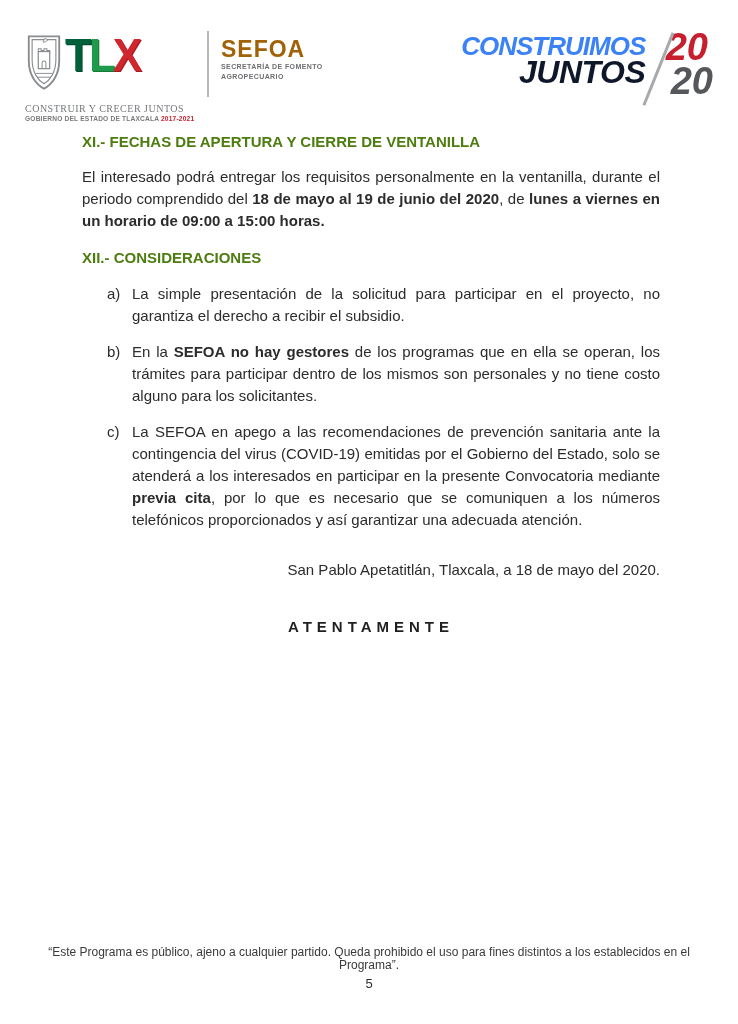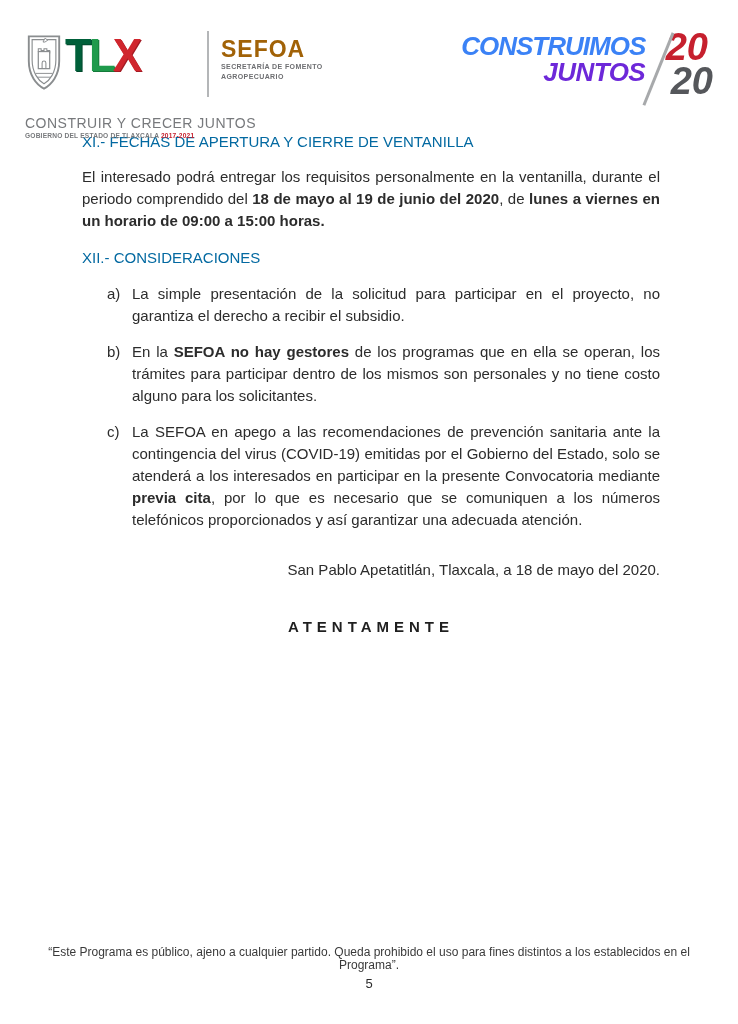--- a/index.html
+++ b/index.html
@@ -22,23 +22,23 @@
   .tlx-letters{
     font-weight:900;font-size:44px;line-height:52px;
     letter-spacing:-3px;margin-left:2px;transform:scaleY(1.04);
     transform-origin:top left;white-space:nowrap;
   }
   .lt{display:inline-block;}
   .lt.t{color:#00603a;text-shadow:1px 1px 0 #00492c;}
   .lt.l{color:#1f9a4c;text-shadow:1px 1px 0 #147a3a;}
   .lt.x{color:#d0262e;text-shadow:1px 1px 0 #a31b24;}
   .tagline1{
-    font-family:Liberation Sans, sans-serif;
-    font-size:14px;color:#77797c;letter-spacing:0.5px;
-    white-space:nowrap;margin-top:21px;
+    font-family:Liberation Serif, serif;
+    font-size:10px;color:#77797c;letter-spacing:0.5px;
+    white-space:nowrap;margin-top:9px;
   }
   .tagline2{
     font-size:6.6px;font-weight:700;color:#77797c;
     letter-spacing:0.2px;white-space:nowrap;margin-top:1px;
   }
   .tagline2 .years{color:#c6202e;}
   .hdr-divider{
     width:2px;height:66px;background:#b4b6b8;
     margin:3px 12px 0 14px;flex:0 0 auto;
   }
@@ -47,36 +47,36 @@
     font-size:23px;font-weight:700;color:#a16207;
     letter-spacing:1px;line-height:24px;
   }
   .sefoa-sub{
     font-size:7px;font-weight:700;color:#6d6e71;
     letter-spacing:0.4px;line-height:9px;margin-top:1px;
   }
   .slogan{margin-left:auto;display:flex;align-items:flex-start;padding-top:2px;}
   .slogan-text{text-align:right;font-style:italic;font-weight:700;line-height:26px;padding-top:3px;}
   .sl1{font-size:26px;color:#3b82f6;letter-spacing:-1px;}
-  .sl2{font-size:26px;color:#6d28d9;letter-spacing:-0.5px;}
+  .sl2{font-size:32px;color:#0f172a;letter-spacing:-0.5px;}
   .slash{
     width:2.5px;height:78px;background:#a7a9ab;
     transform:rotate(22deg);margin:0 6px 0 12px;flex:0 0 auto;
   }
   .years-col{font-style:italic;font-weight:800;line-height:34px;}
   .y-top{font-size:38px;color:#c6202e;}
   .y-bottom{font-size:38px;color:#55575b;padding-left:5px;}
   
   .content{
     padding:131px 78px 0 82px;
     font-size:15px;line-height:22px;
     text-align:justify;color:#2c2c2c;
   }
   .b{font-weight:700;}
-  .h-sec{font-weight:400;color:#0369a1;}
+  .h-sec{font-weight:700;color:#4d7c0f;}
   .h-xii{margin-top:15px;}
   .para{margin-top:13px;}
   .item{display:flex;margin-top:14px;padding-left:25px;}
   .item .marker{flex:0 0 25px;}
   .item .itext{flex:1 1 auto;text-align:justify;}
   .dateline{margin-top:28px;text-align:right;}
   .salutation{
     margin-top:35px;text-align:center;font-weight:700;
     letter-spacing:5px;color:#1f1f1f;
   }

